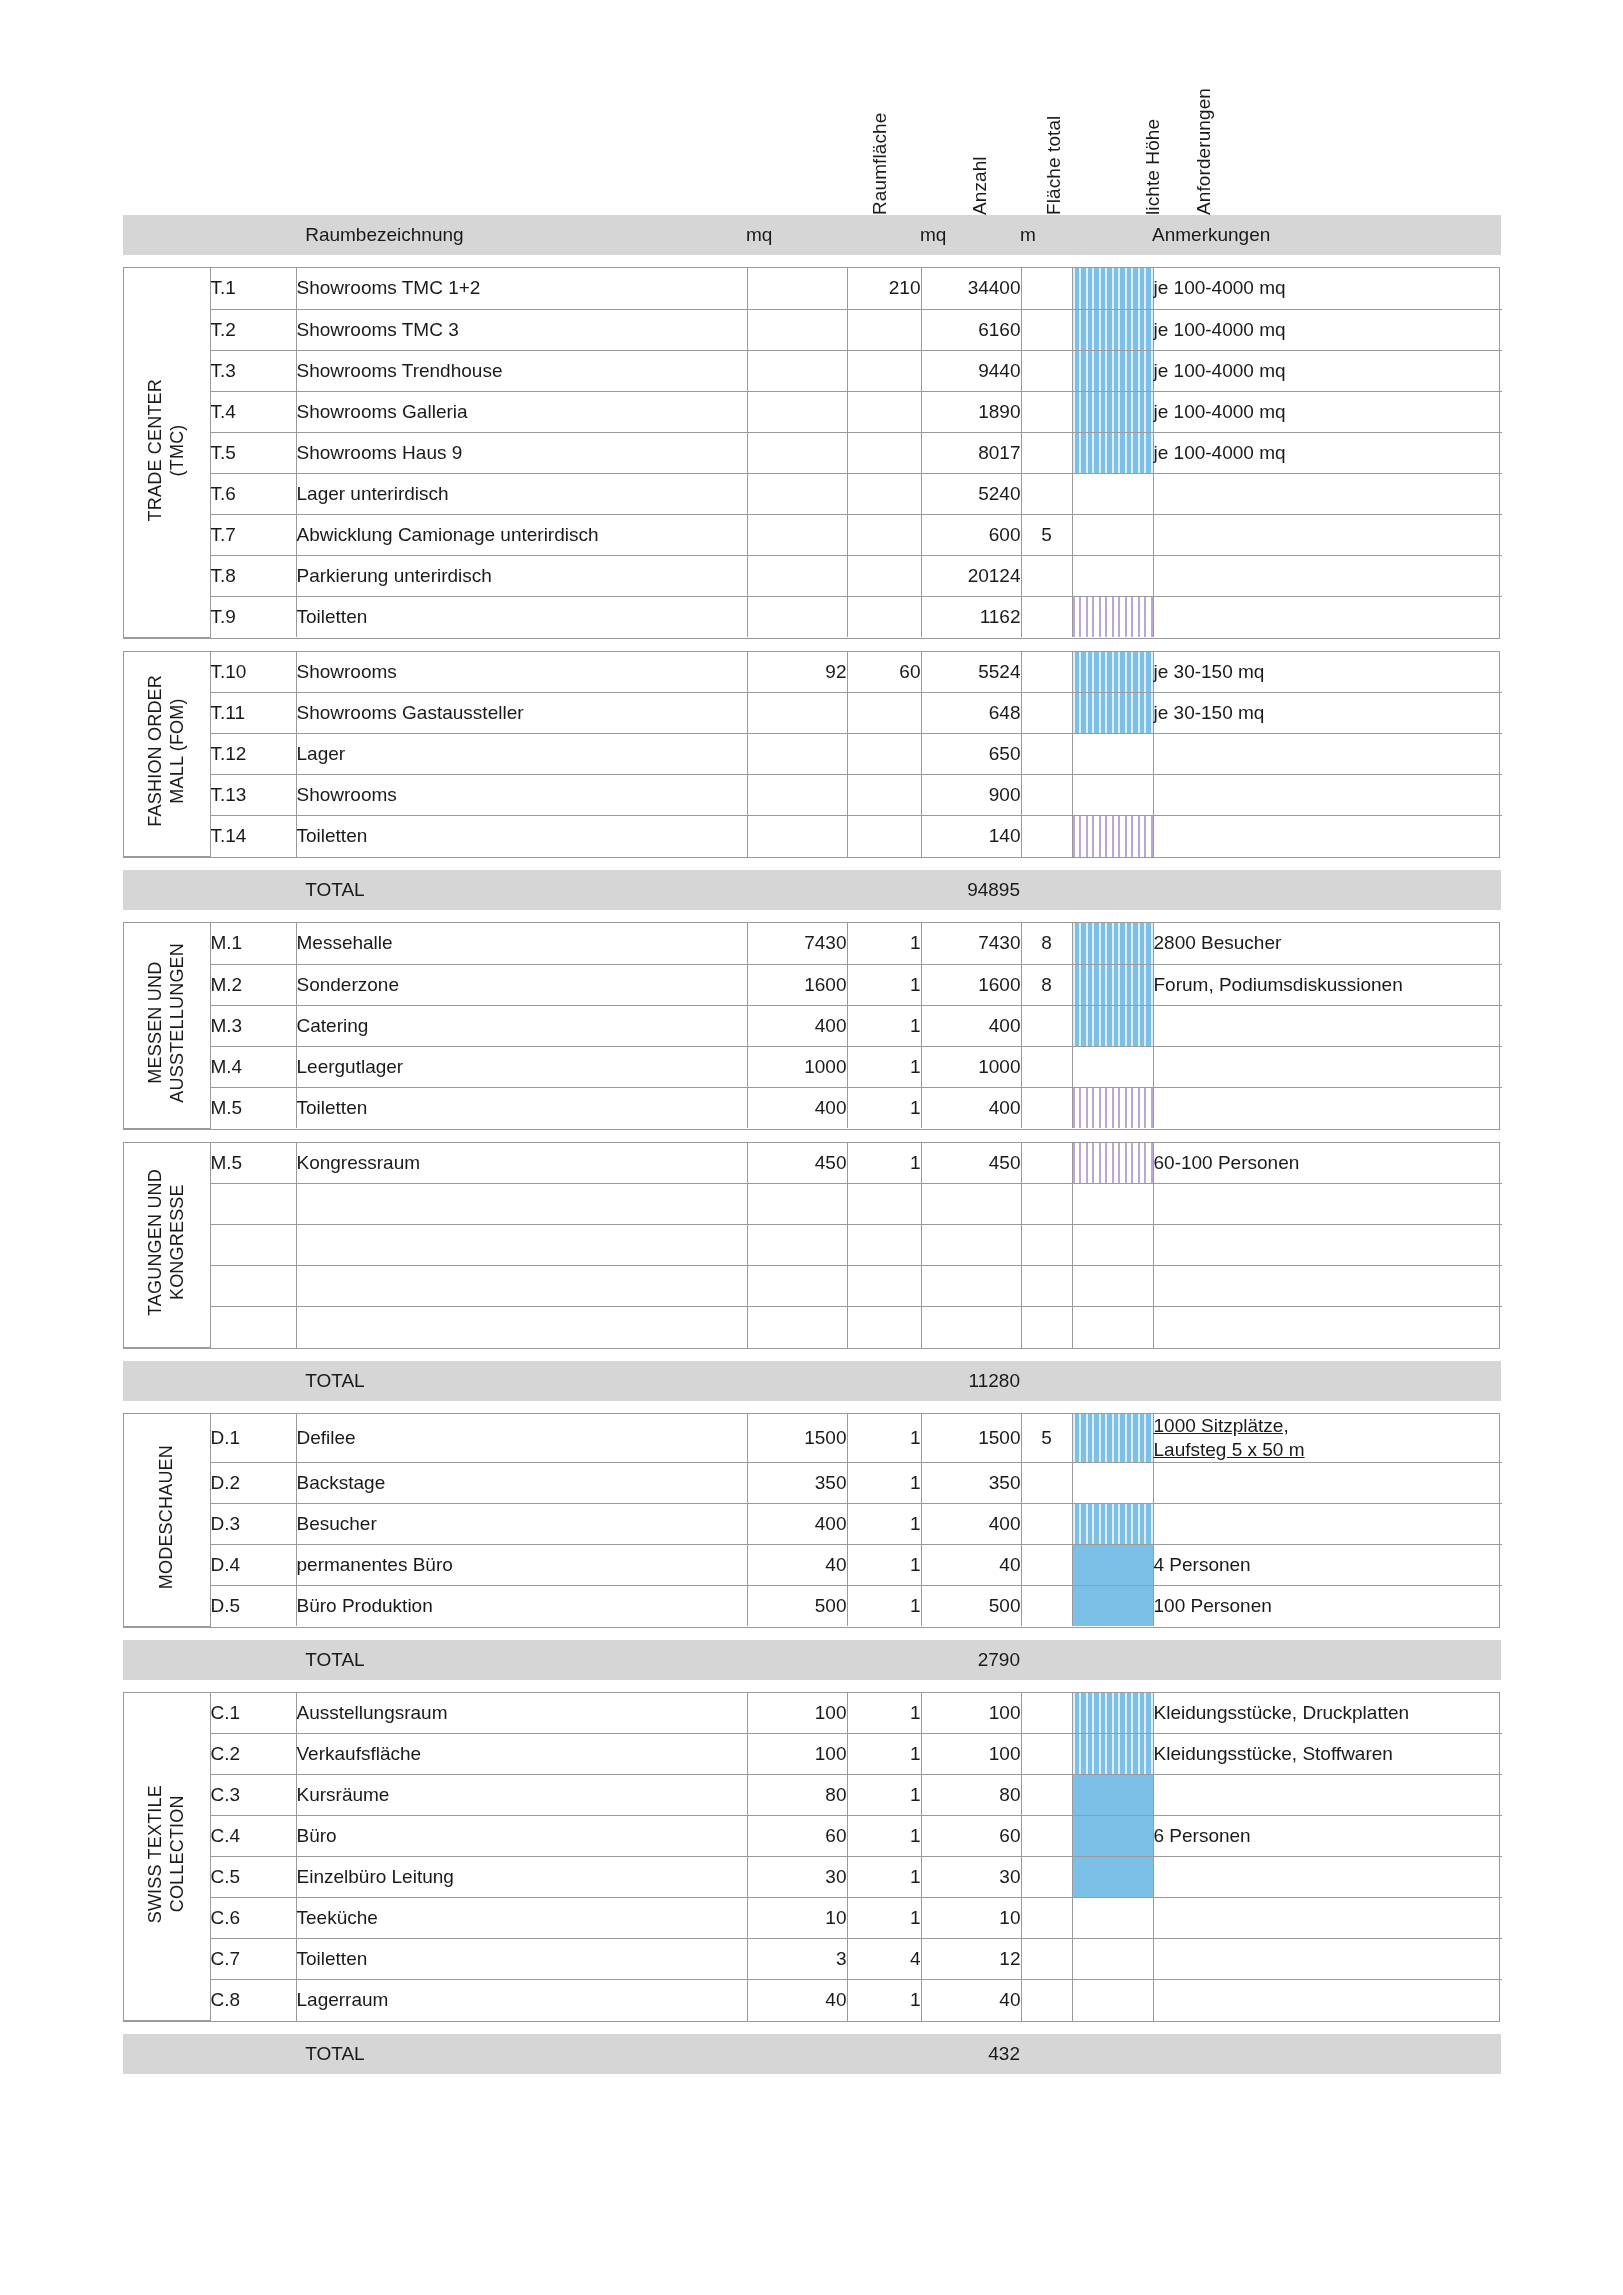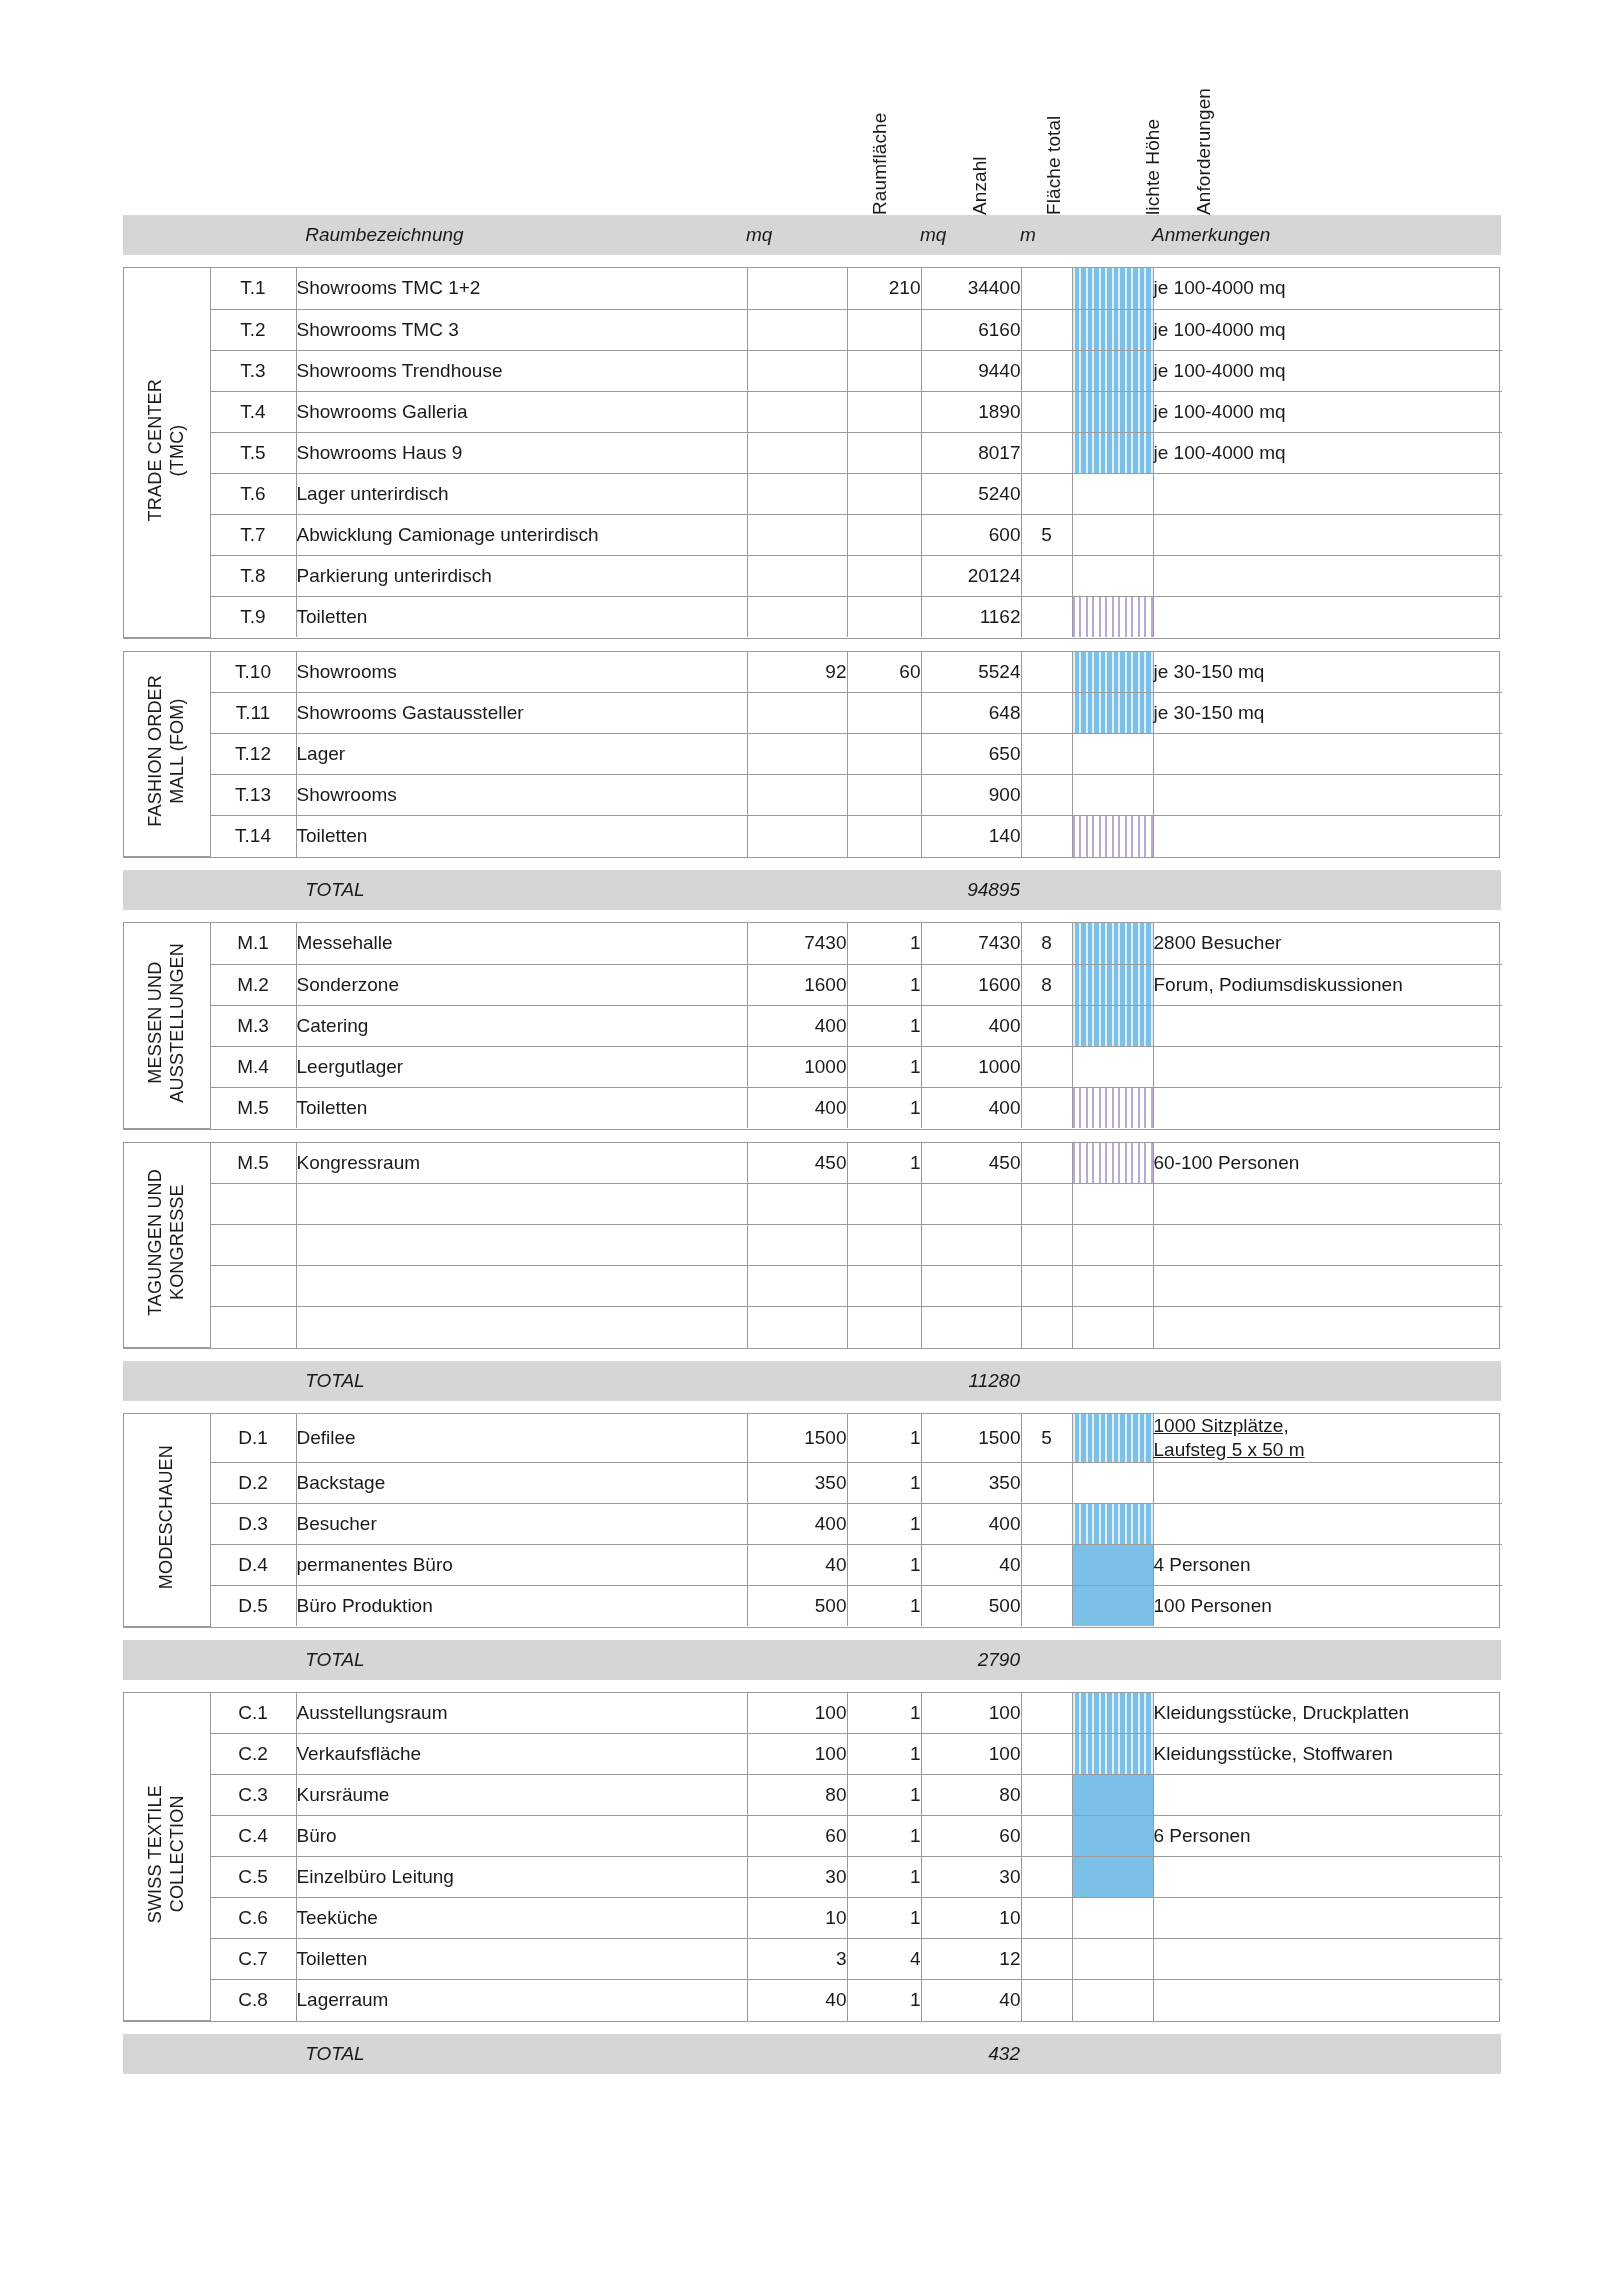--- a/index.html
+++ b/index.html
@@ -50,21 +50,21 @@
   }
   table.t td {
     padding: 0;
     vertical-align: middle;
     height: 41px;
     box-sizing: border-box;
   }
 
   
   .c-grp   { width: 86px; }
-  .c-code  { width: 86px; text-align: center; }
+  .c-code  { width: 86px; }
   .c-name  { width: 451px; }
   .c-area  { width: 100px; }
   .c-cnt   { width: 74px; }
   .c-tot   { width: 100px; }
   .c-h     { width: 51px; }
   .c-req   { width: 81px; }
   .c-note  { width: 349px; }
 
   
   .hdrrow td {
@@ -123,21 +123,20 @@
     background-color: #ffffff;
     background-image: repeating-linear-gradient(90deg,
       #b9a7d6 0 1.9px, rgba(255,255,255,0) 1.9px 6.5px);
   }
 
   
   .totalrow {
     margin-top: 12px;
     background: #0ea5e9;
     height: 40px;
-    font-style: italic;
   }
   .totalrow table.t td { height: 40px; background: #d6d6d6; }
   .totalrow .lbl { padding-left: 10.2px; }
 
   .tall td { height: 60px; }
   .twoline { line-height: 1.25; white-space: pre-line; text-decoration: underline; }
 </style>
 </head>
 <body>
 

